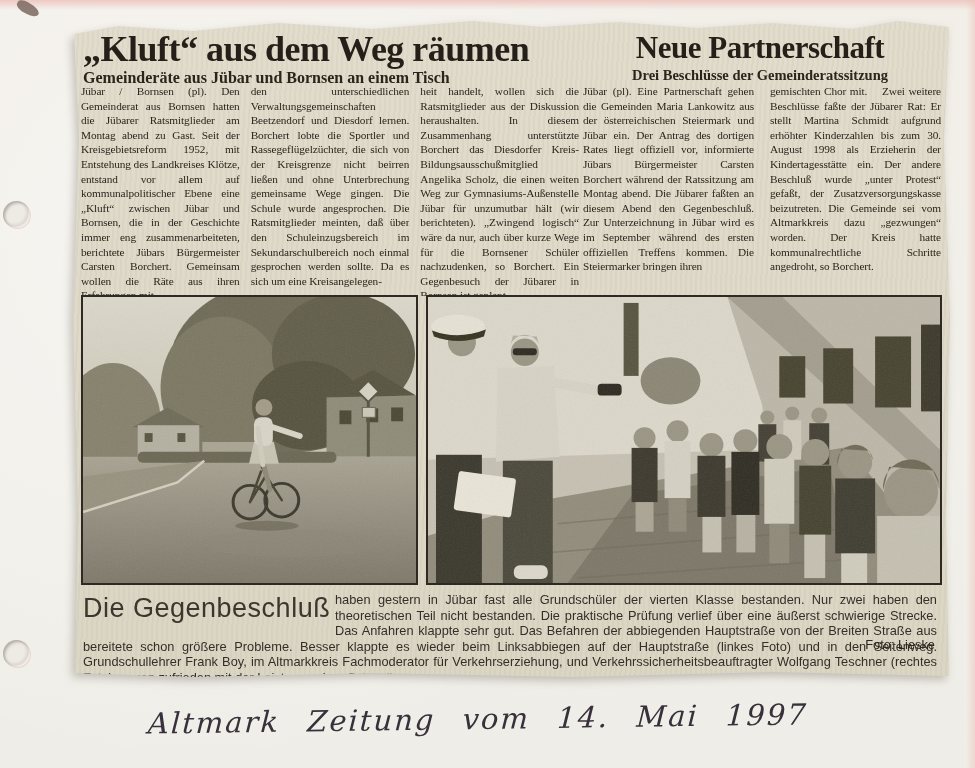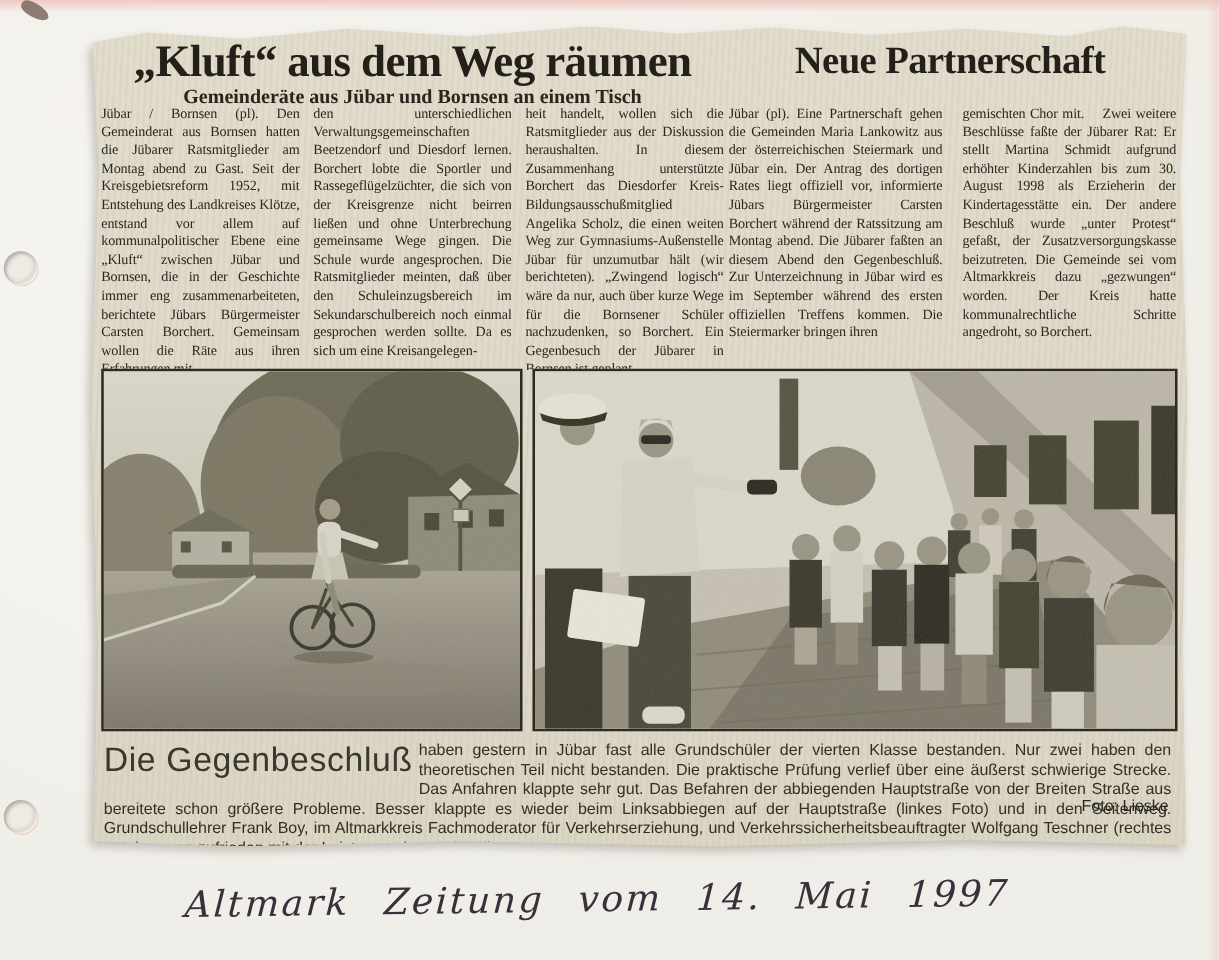--- a/index.html
+++ b/index.html
@@ -44,21 +44,21 @@
     clip-path: polygon(
       1px 16px, 45px 8px, 120px 13px, 205px 5px, 300px 11px, 400px 3px, 470px 9px,
       545px 4px, 625px 10px, 700px 5px, 780px 11px, 825px 3px, 876px 9px,
       871px 120px, 877px 300px, 873px 500px, 876px 658px,
       700px 654px, 500px 659px, 300px 655px, 120px 659px,
       2px 655px, 5px 500px, 0px 300px, 6px 120px
     );
   }
 
   
-  .head-left { position:absolute; left:10px; top:12px; width:494px; text-align:center; }
+  .head-left { position:absolute; left:10px; top:12px; width:494px; text-align:left; }
   .head-right { position:absolute; left:510px; top:13px; width:354px; text-align:center; }
   .headline { font-weight:bold; letter-spacing:-.5px; color:#241f18; }
   .head-left .headline { font-size:36px; line-height:38px; }
   .head-right .headline { font-size:31px; line-height:34px; }
   .subheadline { font-weight:bold; color:#2a241c; }
   .head-left .subheadline { font-size:16px; margin-top:1px; }
   .head-right .subheadline { font-size:14.5px; margin-top:2px; }
 
   
   .article { position:absolute; top:66px; display:flex; }
@@ -111,20 +111,21 @@
 
 <div class="clip-shadow">
 <div class="clipping">
 
   <div class="head-left">
     <div class="headline">„Kluft“ aus dem Weg räumen</div>
     <div class="subheadline">Gemeinderäte aus Jübar und Bornsen an einem Tisch</div>
   </div>
   <div class="head-right">
     <div class="headline">Neue Partnerschaft</div>
+    <div class="subheadline">Drei Beschlüsse der Gemeinderatssitzung</div>
   </div>
 
   <div class="article article-left">
     <div class="col"><span class="lead">Jübar / Bornsen</span><span> (pl). Den Gemeinderat aus Bornsen hatten die Jübarer Ratsmitglieder am Montag abend zu Gast. Seit der Kreisgebietsreform 1952, mit Entstehung des Landkreises Klötze, entstand vor allem auf kommunalpolitischer Ebene eine „Kluft“ zwischen Jübar und Bornsen, die in der Geschichte immer eng zusammenarbeiteten, berichtete Jübars Bürgermeister Carsten Borchert. Gemeinsam wollen die Räte aus ihren Erfahrungen mit</span></div>
     <div class="col"><span>den unterschiedlichen Verwaltungsgemeinschaften Beetzendorf und Diesdorf lernen. Borchert lobte die Sportler und Rassegeflügelzüchter, die sich von der Kreisgrenze nicht beirren ließen und ohne Unterbrechung gemeinsame Wege gingen. Die Schule wurde angesprochen. Die Ratsmitglieder meinten, daß über den Schuleinzugsbereich im Sekundarschulbereich noch einmal gesprochen werden sollte. Da es sich um eine Kreisangelegen-</span></div>
     <div class="col"><span>heit handelt, wollen sich die Ratsmitglieder aus der Diskussion heraushalten. In diesem Zusammenhang unterstützte Borchert das Diesdorfer Kreis-Bildungsausschußmitglied Angelika Scholz, die einen weiten Weg zur Gymnasiums-Außenstelle Jübar für unzumutbar hält (wir berichteten). „Zwingend logisch“ wäre da nur, auch über kurze Wege für die Bornsener Schüler nachzudenken, so Borchert. Ein Gegenbesuch der Jübarer in Bornsen ist geplant.</span></div>
   </div>
 
   <div class="article article-right">
     <div class="col"><span class="lead">Jübar</span><span> (pl). Eine Partnerschaft gehen die Gemeinden Maria Lankowitz aus der österreichischen Steiermark und Jübar ein. Der Antrag des dortigen Rates liegt offiziell vor, informierte Jübars Bürgermeister Carsten Borchert während der Ratssitzung am Montag abend. Die Jübarer faßten an diesem Abend den Gegenbeschluß. Zur Unterzeichnung in Jübar wird es im September während des ersten offiziellen Treffens kommen. Die Steiermarker bringen ihren</span></div>

